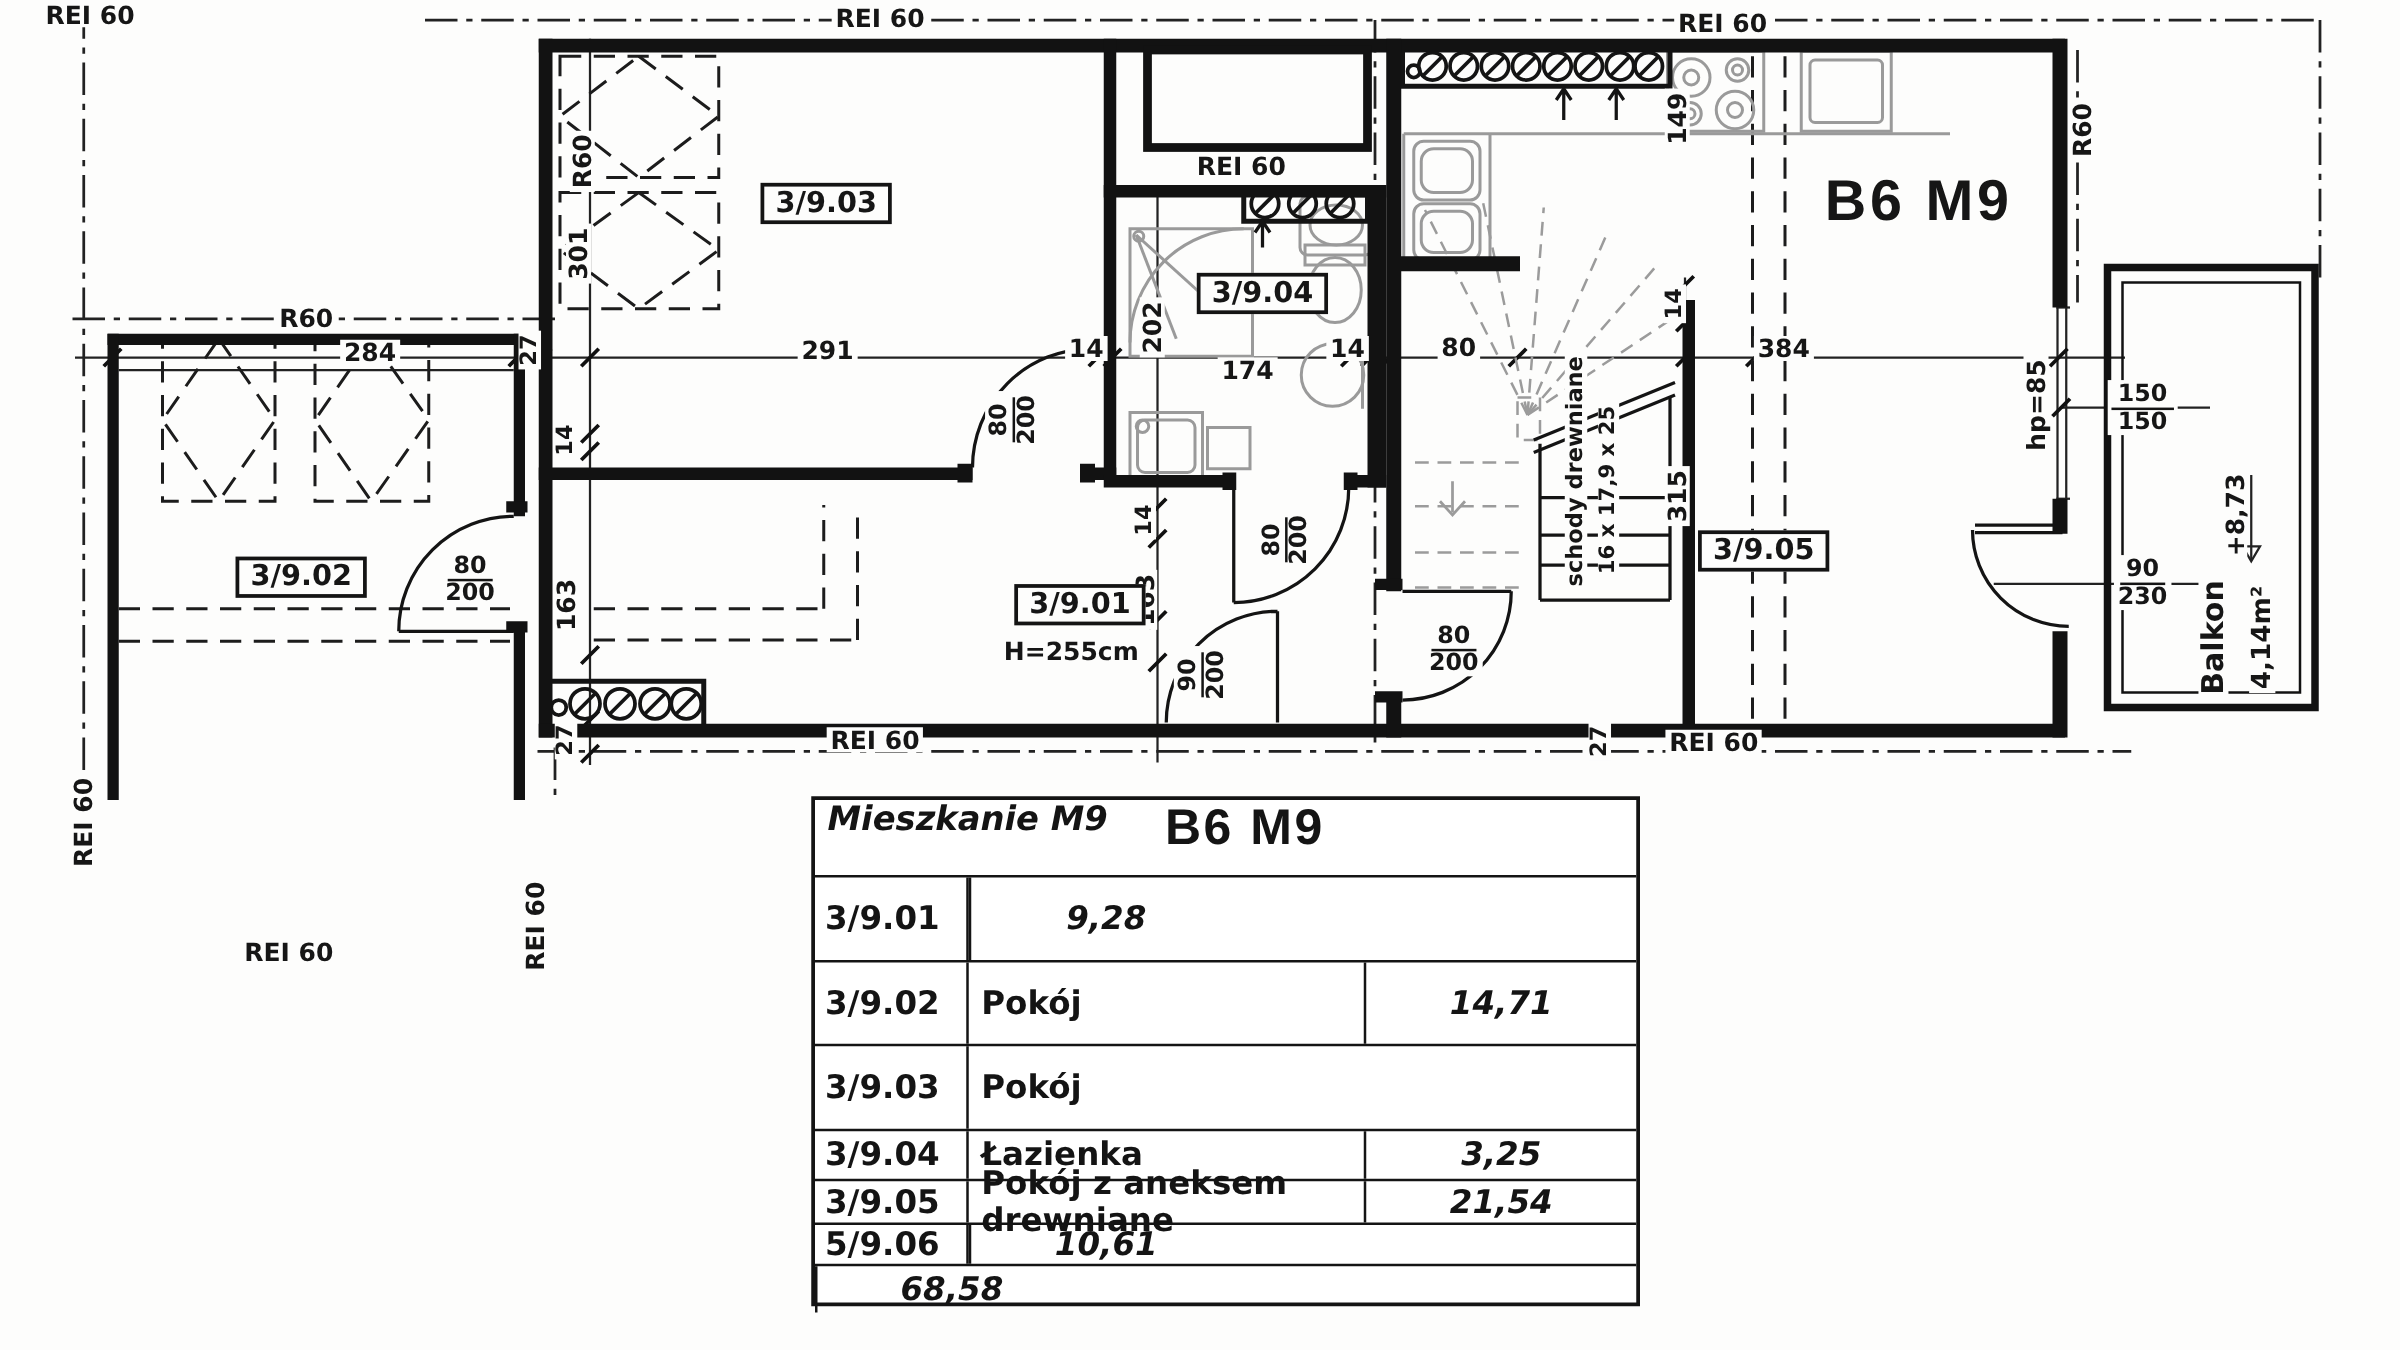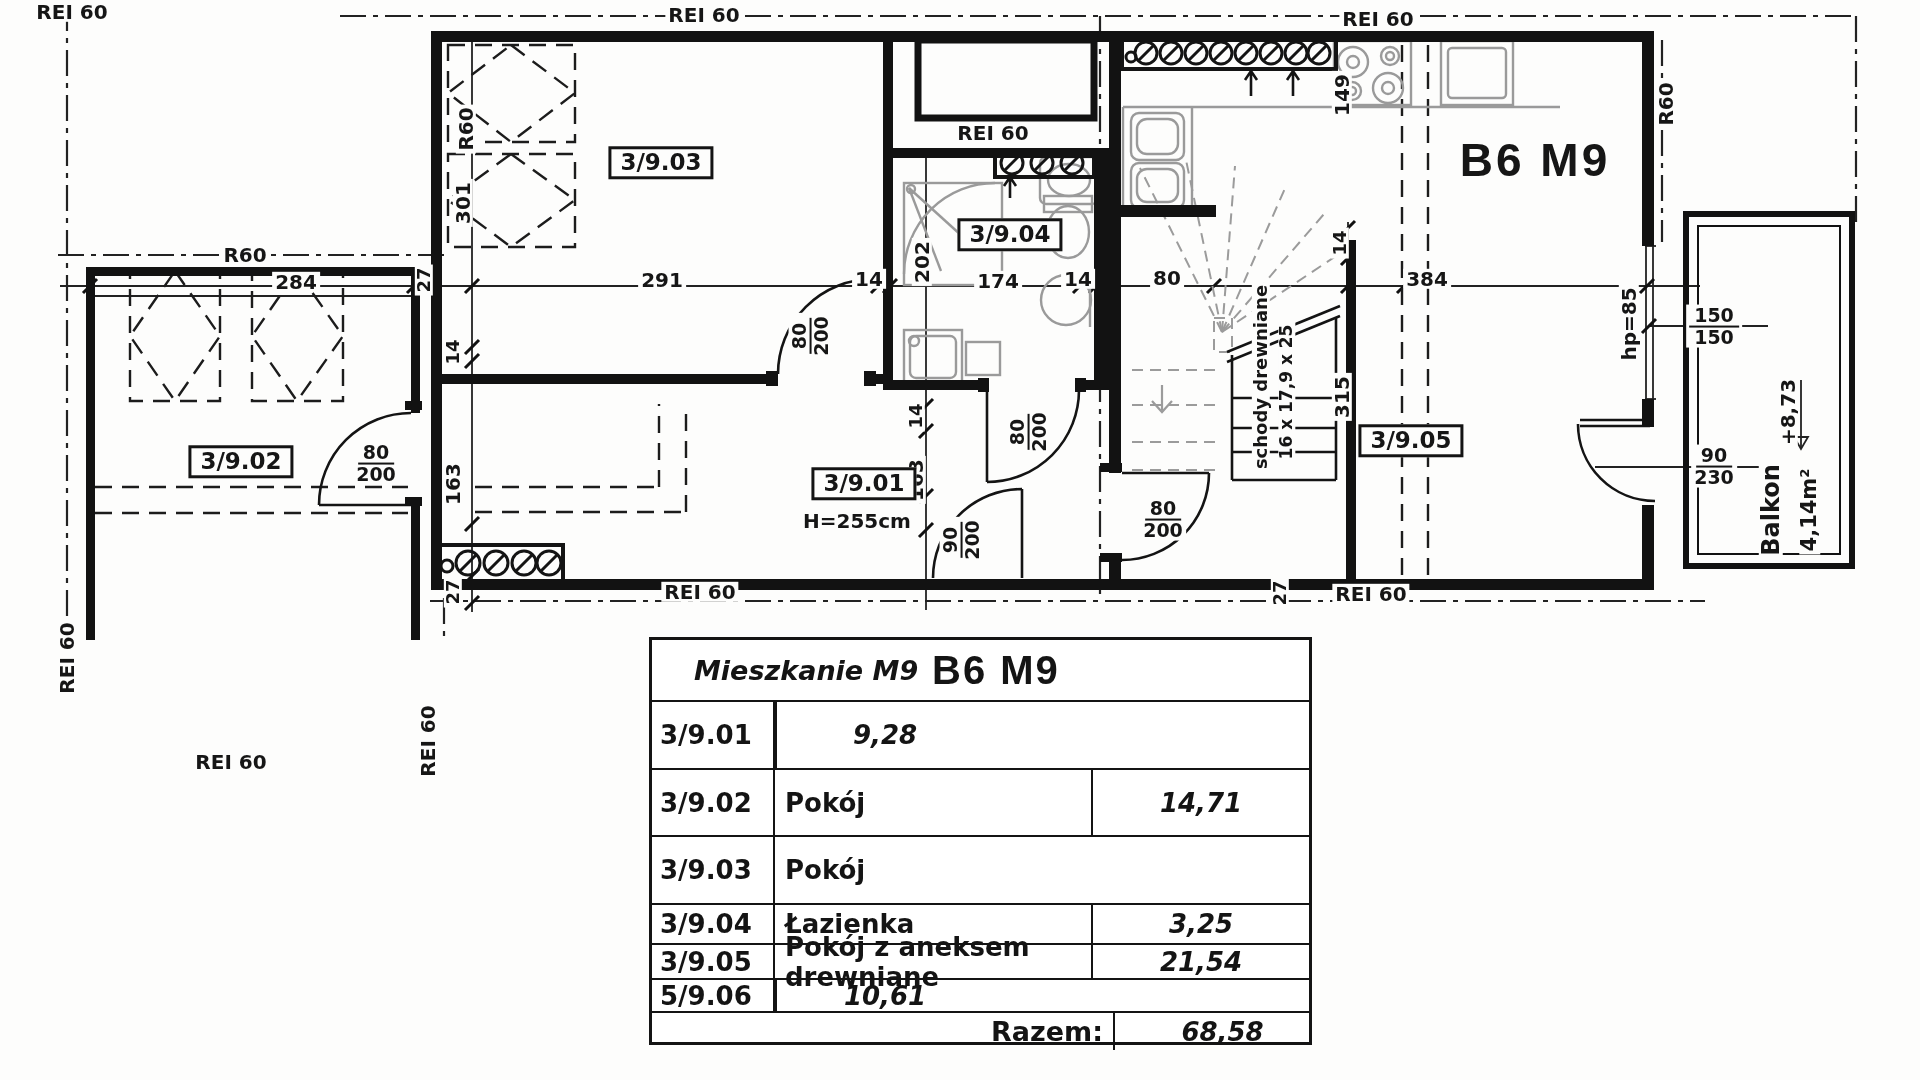--- a/index.html
+++ b/index.html
@@ -12,21 +12,21 @@
        color:#161616;background:#fdfdfc;padding:0 3px;white-space:nowrap;line-height:1.02;z-index:5;}
   .rot{transform:translate(-50%,-50%) rotate(-90deg);}
   .sm{font-size:18px;}
   .roombox{border:3px solid #141414;padding:2px 9px;font-size:23px;}
   .title-big{font:700 46px "Liberation Sans","DejaVu Sans",sans-serif;letter-spacing:3px;background:transparent;}
   .frac{display:inline-flex;flex-direction:column;align-items:center;font:700 19px "DejaVu Sans",sans-serif;line-height:1.05;}
   .frac .top{border-bottom:2.5px solid #141414;padding:0 5px;}
   
   .area-table{position:absolute;left:649px;top:637px;width:663px;height:408px;background:#fff;
               border:3px solid #141414;box-sizing:border-box;font:700 26px "DejaVu Sans",sans-serif;}
-  .t-header{position:relative;height:60px;border-bottom:2.5px solid #141414;display:flex;align-items:center;padding-left:32px;}
+  .t-header{position:relative;height:60px;border-bottom:2.5px solid #141414;display:flex;}
   .t-header .hl{margin-left:10px;font-size:27px;font-style:italic;}
   .t-header .hr{position:absolute;left:280px;font:700 40px "Liberation Sans","DejaVu Sans",sans-serif;letter-spacing:2px;}
   .t-row{display:flex;border-bottom:2px solid #141414;align-items:center;box-sizing:border-box;}
   .t-row .c1{width:123px;align-self:stretch;display:flex;align-items:center;
              border-right:2px solid #141414;box-sizing:border-box;padding-left:8px;}
   .t-row .c2{flex:1;padding-left:10px;}
   .t-row .c3{width:218px;align-self:stretch;display:flex;align-items:center;justify-content:center;
              border-left:2px solid #141414;box-sizing:border-box;font-style:italic;}
   .t-total{display:flex;align-items:center;height:37px;}
   .t-total .c12{flex:1;text-align:right;padding-right:10px;font-size:27px;}
@@ -273,21 +273,21 @@
     <span class="lbl rot" style="left:428px;top:741px">REI 60</span>
     <span class="lbl" style="left:231px;top:762px">REI 60</span>
     <span class="lbl" style="left:245px;top:255px">R60</span>
     <span class="lbl rot" style="left:466px;top:129px">R60</span>
     <span class="lbl rot" style="left:1666px;top:104px">R60</span>
 
     <span class="lbl" style="left:296px;top:282px">284</span>
     <span class="lbl rot sm" style="left:424px;top:280px">27</span>
     <span class="lbl" style="left:662px;top:280px">291</span>
     <span class="lbl" style="left:869px;top:279px">14</span>
-    <span class="lbl" style="left:998px;top:281px">174</span>
+    <span class="lbl" style="left:998px;top:296px">174</span>
     <span class="lbl" style="left:1078px;top:279px">14</span>
     <span class="lbl" style="left:1167px;top:278px">80</span>
     <span class="lbl" style="left:1427px;top:279px">384</span>
     <span class="lbl rot" style="left:463px;top:203px">301</span>
     <span class="lbl rot sm" style="left:453px;top:352px">14</span>
     <span class="lbl rot" style="left:453px;top:484px">163</span>
     <span class="lbl rot sm" style="left:453px;top:592px">27</span>
     <span class="lbl rot sm" style="left:916px;top:416px">14</span>
     <span class="lbl rot" style="left:916px;top:480px">163</span>
     <span class="lbl rot" style="left:922px;top:262px">202</span>
@@ -383,18 +383,17 @@
     <div class="t-row" style="height:35px">
       <span class="c1">3/9.05</span>
       <span class="c2">Pokój z aneksem drewniane</span>
       <span class="c3">21,54</span>
     </div>
     <div class="t-row" style="height:33px">
       <span class="c1">5/9.06</span>
       <span class="c3">10,61</span>
     </div>
     <div class="t-total">
-      <span class="c12">Razem:</span>
       <span class="c3">68,58</span>
     </div>
   </div>
 
 </div>
 
 </body></html>

